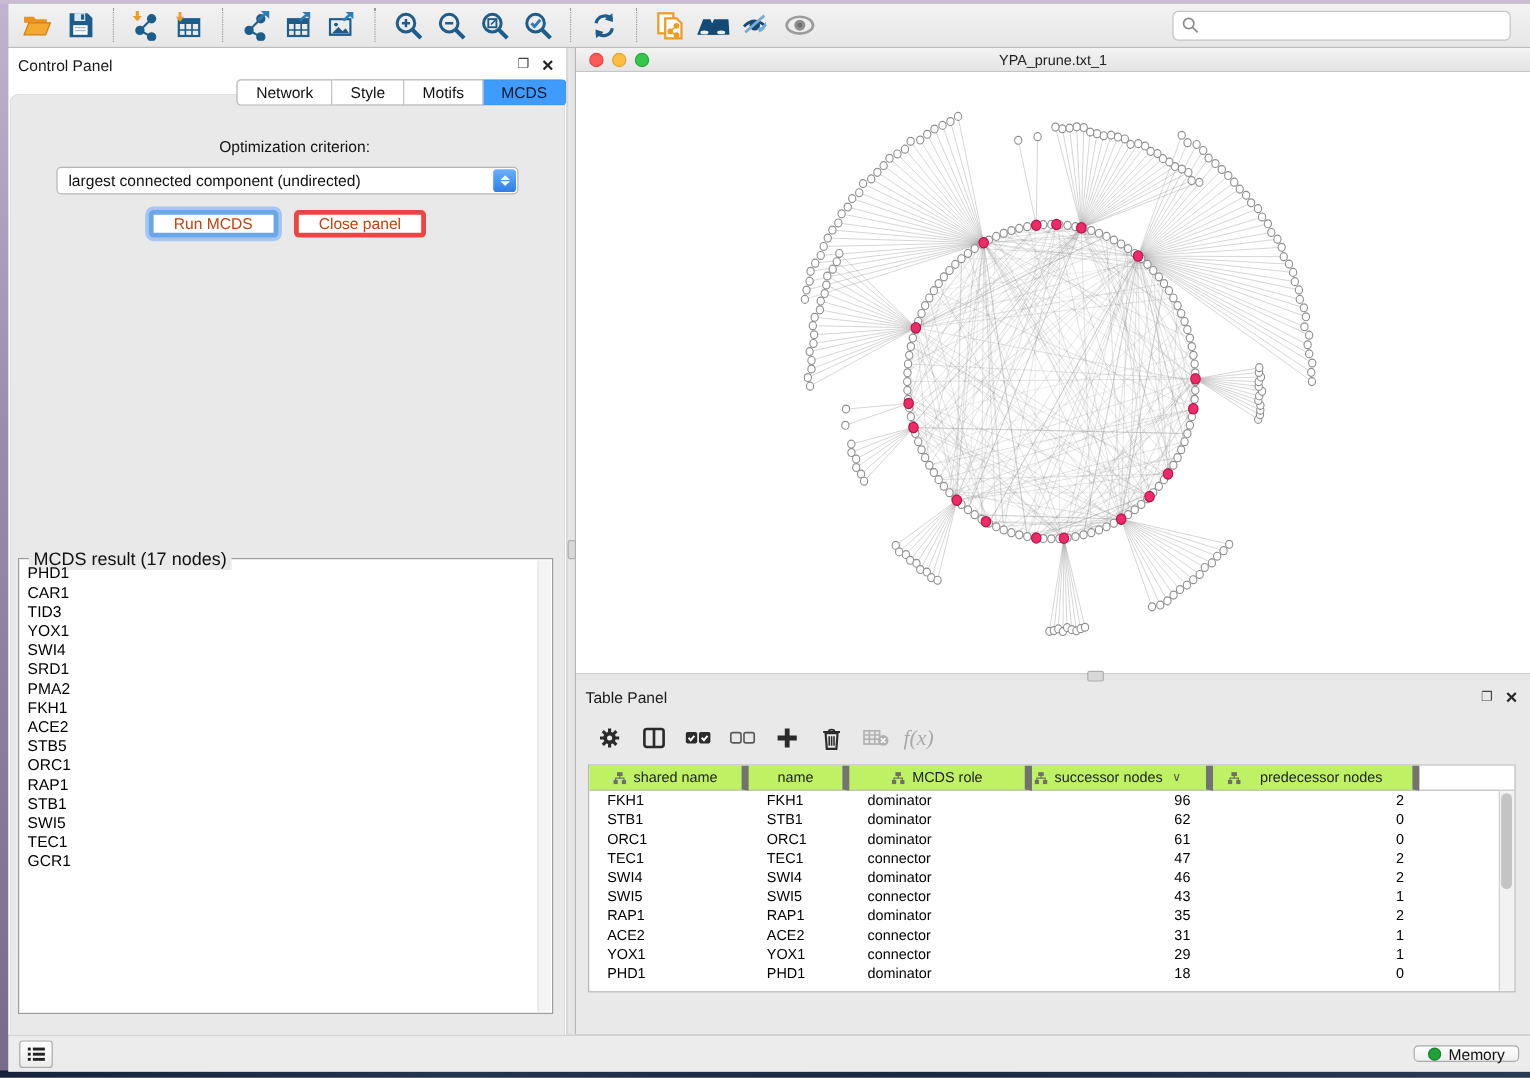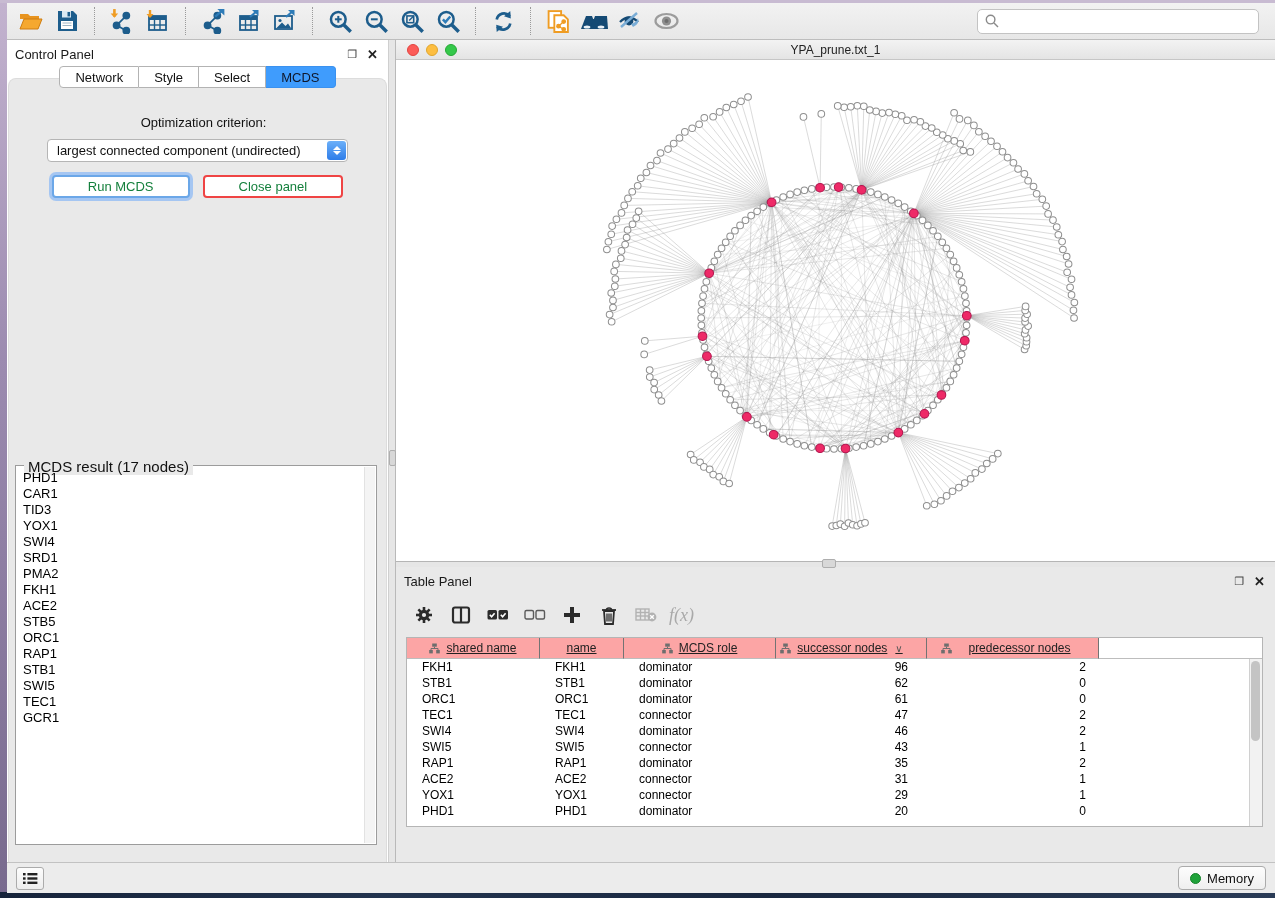--- a/index.html
+++ b/index.html
@@ -24,46 +24,46 @@
   .tsep { width:1px; height:28px; border-left:1px dotted #9a9a9a; margin:0 9px; }
   .toolbar .spacer { flex:1; }
   .searchbox { width:282px; height:25px; background:#fff; border:1px solid #c3c3c3; border-radius:5px;
     display:flex; align-items:center; padding:0 7px; margin-right:10px; }
   .searchbox input { border:none; outline:none; flex:1; font-size:13px; margin-left:5px; font-family:"Liberation Sans",sans-serif; background:transparent;}
 
   
   .main { flex:1; display:flex; min-height:0; }
 
   
-  .cpanel { width:381px; flex:none; background:#fff; display:flex; flex-direction:column; position:relative; }
+  .cpanel { width:465px; flex:none; background:#fff; display:flex; flex-direction:column; position:relative; }
   .panel-titlebar { height:26px; display:flex; align-items:center; padding:2px 10px 0 8px; font-size:13px; color:#1a1a1a; }
   .panel-titlebar .ticons { margin-left:auto; display:flex; gap:10px; align-items:center; }
   .wicon { font-size:12px; color:#222; line-height:1; cursor:default; }
   .wicon.square { font-size:11px; color:#444; }
   .wicon.x { font-weight:bold; font-size:13px; }
 
-  .seg { display:flex; justify-content:center; position:relative; z-index:3; height:24px; margin-bottom:-12px; }
+  .seg { display:flex; justify-content:flex-end; position:relative; z-index:3; height:24px; margin-bottom:-12px; }
   .seg-tab { background:#fff; border:1px solid #b3b3b3; border-left:none; font-size:13px; padding:3px 15px 0;
     height:22px; color:#111; }
   .seg-tab:first-child { border-left:1px solid #b3b3b3; border-radius:4px 0 0 4px; }
   .seg-tab:last-child { border-radius:0 4px 4px 0; }
   .seg-tab.active { background:#3f9cfd; border-color:#3a91ef; color:#0f172a; }
 
   .cp-content { flex:1; margin:0 1px; background:#e9e9e9; border-radius:8px 8px 0 0; position:relative;
     padding-top:36px; border:1px solid #dcdcdc; border-bottom:none;}
   .opt-label { text-align:center; font-size:13px; color:#111;padding-left:12px; }
   .crit-select { margin:9px 38px 0; height:23px; background:#fff; border:1px solid #b5b5b5; border-radius:4px;
     display:flex; align-items:center; font-size:13px; color:#111; position:relative; padding-left:9px; }
   .crit-select .stepper { position:absolute; right:1px; top:1px; bottom:1px; width:19px; border-radius:3px;
     background:linear-gradient(#6cb0f9,#2e7de9); display:flex; flex-direction:column; align-items:center; justify-content:center; gap:1px;}
   .stepper i { width:0; height:0; border-left:4px solid transparent; border-right:4px solid transparent; }
   .stepper i.up { border-bottom:4px solid #fff; }
   .stepper i.dn { border-top:4px solid #fff; }
   .btn-row { display:flex; justify-content:center; gap:13px; margin-top:13px; }
-  .pbtn { background:#fff; border:2px solid #ef4444; border-radius:4px; font-size:13px; height:23px; padding:0 34px; color:#15803d;
+  .pbtn { background:#fff; border:4px solid #ef4444; border-radius:4px; font-size:13px; height:23px; padding:0 17px; color:#c2410c;
     font-family:"Liberation Sans",sans-serif;}
   .pbtn.focused { border-color:#6ba7e8; box-shadow:0 0 0 3px rgba(110,170,250,.55); }
 
   .result-group { position:absolute; left:6px; right:9px; top:386px; bottom:17px; border:1px solid #9c9c9c; background:#fff; }
   .result-legend { position:absolute; top:-8px; left:8px; background:#e9e9e9; padding:0 4px; font-size:15px; color:#111; }
   .mcds-list { position:absolute; inset:4px 13px 2px 7px; overflow:hidden; }
   .mcds-item { font-size:13px; line-height:16px; color:#000; }
   .list-scroll { position:absolute; top:1px; right:1px; bottom:1px; width:11px; background:#f4f4f4; border-left:1px solid #e2e2e2; }
 
   
@@ -89,41 +89,41 @@
   .hsplit .handle { position:absolute; left:426px; top:-3px; width:14px; height:9px; background:#d8d8d8; border:1px solid #aeaeae; border-radius:2px; }
 
   
   .tpanel { flex:1; background:#e9e9e9; display:flex; flex-direction:column; min-height:0; }
   .tp-toolbar { height:44px; flex:none; display:flex; align-items:center; padding-left:14px; gap:9px; }
   .ttbtn { width:28px; height:28px; display:flex; align-items:center; justify-content:center; }
   .fx { font-family:"Liberation Serif",serif; font-style:italic; font-size:18px; color:#a9a9a9; }
 
   .table-wrap { margin:0 12px 0 10px; height:190px; flex:none; background:#fff; border:1px solid #b5b5b5; position:relative; overflow:hidden;}
   .thead { display:flex; height:21px; }
-  .th { background:#fca5a5; border-right:1px solid #737373; border-bottom:1px solid #bdbdbd; display:flex; align-items:center;
-    justify-content:center; gap:6px; font-size:12px; color:#222;text-decoration:underline; }
+  .th { background:#bef264; border-right:6px solid #737373; border-bottom:1px solid #bdbdbd; display:flex; align-items:center;
+    justify-content:center; gap:6px; font-size:12px; color:#222; }
   .th .col-icon svg { display:block; }
   .th .sort { color:#555; font-size:10px; margin-left:2px; }
   .th-fill { flex:1; background:#fff; border-bottom:1px solid #bdbdbd; }
   .tr { display:flex; height:16px; align-items:center; }
   .td { font-size:12px; color:#000; overflow:hidden; white-space:nowrap; }
   .td.txt { padding-left:15px; }
   .td.num { text-align:right; }
   .col0 { width:133px; } .col1 { width:84px; } .col2 { width:152px; }
   .col3 { width:151px; padding-right:19px;} .col4 { width:172px; padding-right:13px;gap:16px;}
   .tv-scroll { position:absolute; right:0; top:21px; bottom:0; width:13px; background:#f2f2f2; border-left:1px solid #d0d0d0; }
   .tv-thumb { position:absolute; top:2px; left:1px; width:9px; height:80px; background:#c4c4c4; border-radius:5px; }
 
   .tp-tabs { flex:1; display:flex; align-items:center; justify-content:center; }
 
   
   .statusbar { height:31px; flex:none; background:#ececec; border-top:1px solid #c2c2c2; display:flex; align-items:center; padding:0 9px; }
   .sbtn { width:28px; height:23px; background:linear-gradient(#fdfdfd,#ededed); border:1px solid #ababab; border-radius:3px;
     display:flex; align-items:center; justify-content:center; }
-  .memory-btn { margin-left:auto; height:24px; background:linear-gradient(#fdfdfd,#efefef); border:1px solid #ababab; border-radius:4px;
+  .memory-btn { margin-left:auto; height:14px; background:linear-gradient(#fdfdfd,#efefef); border:1px solid #ababab; border-radius:4px;
     display:flex; align-items:center; gap:6px; padding:0 11px; font-size:13px; color:#111; }
   .memdot { width:11px; height:11px; border-radius:50%; background:#1fa23a; border:1px solid #158229; }
 </style>
 </head>
 <body>
 
 <div id="strip-left"></div>
 <div id="strip-top"></div>
 <div id="strip-bottom"></div>
 
@@ -334,21 +334,21 @@
       <div class="panel-titlebar">
         <span>Control Panel</span>
         <span class="ticons">
           <span class="wicon square">❐</span>
           <span class="wicon x">✕</span>
         </span>
       </div>
       <div class="seg">
           <div class="seg-tab">Network</div>
           <div class="seg-tab">Style</div>
-          <div class="seg-tab">Select</div>
+          <div class="seg-tab">Motifs</div>
           <div class="seg-tab active">MCDS</div>
         </div>
       <div class="cp-content">
         <div class="opt-label">Optimization criterion:</div>
         <div class="crit-select">
           <span>largest connected component (undirected)</span>
           <span class="stepper">
               <i class="up"></i>
               <i class="dn"></i>
             </span>
@@ -1315,21 +1315,21 @@
                 <div class="td col0 txt">YOX1</div>
                 <div class="td col1 txt">YOX1</div>
                 <div class="td col2 txt">connector</div>
                 <div class="td col3 num">29</div>
                 <div class="td col4 num">1</div>
               </div>
               <div class="tr">
                 <div class="td col0 txt">PHD1</div>
                 <div class="td col1 txt">PHD1</div>
                 <div class="td col2 txt">dominator</div>
-                <div class="td col3 num">20</div>
+                <div class="td col3 num">18</div>
                 <div class="td col4 num">0</div>
               </div>
             </div>
           <div class="tv-scroll">
               <div class="tv-thumb"></div>
             </div>
         </div>
       </div>
     </div>
   </div>

